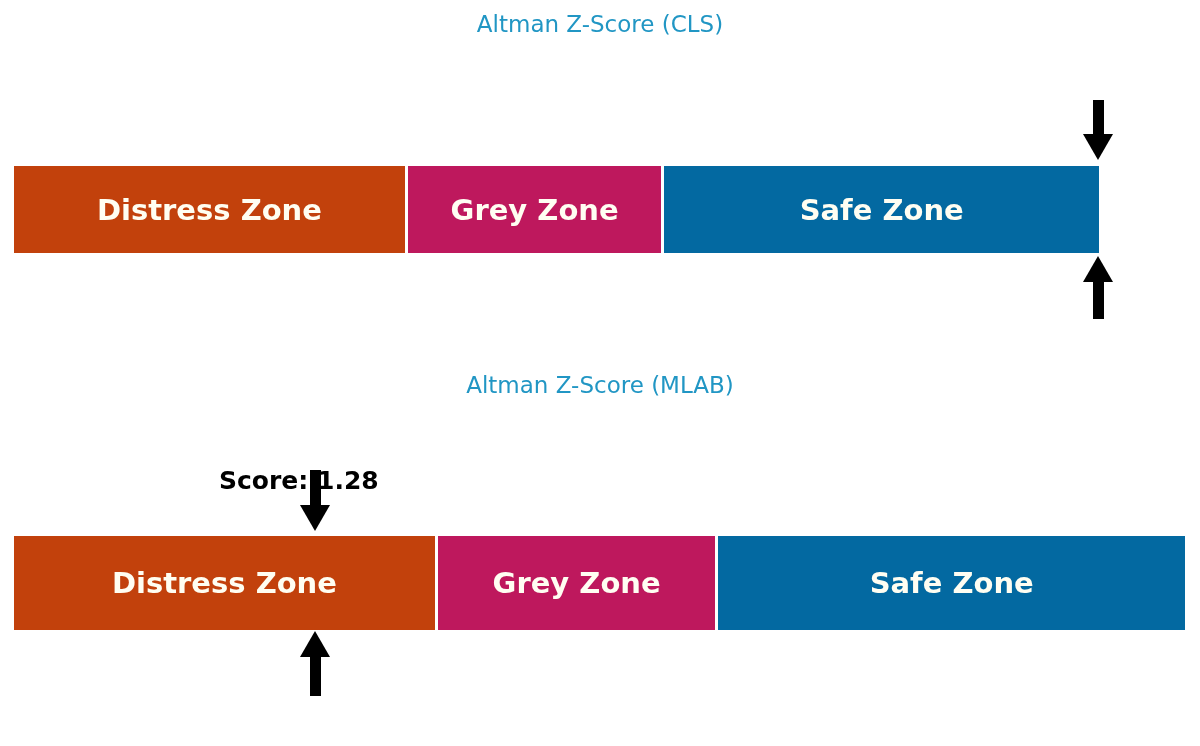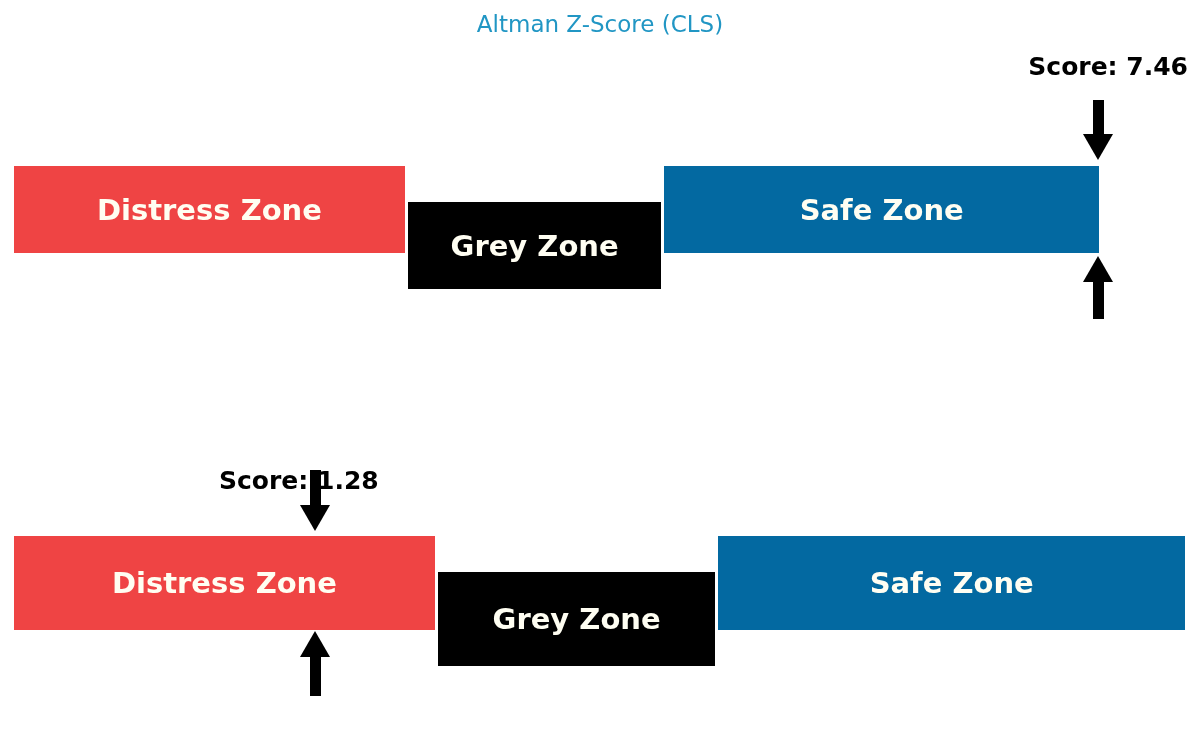--- a/index.html
+++ b/index.html
@@ -65,22 +65,22 @@
     box-sizing: border-box;
     color: #fffef2;
     font-family: "DejaVu Sans", sans-serif;
     font-weight: bold;
     white-space: nowrap;
     overflow: hidden;
   }
   #bar-cls  .zone { font-size: 29px; }
   #bar-mlab .zone { font-size: 29px; }
 
-  .zone-distress { background: #ef4444; }
-  .zone-grey     { background: #000000; margin-top: 36px; }
+  .zone-distress { background: #c2410c; }
+  .zone-grey     { background: #be185d; }
   .zone-safe     { background: #0369a1; }
 
   .zone-sep { width: 3px; height: 100%; background: #ffffff; flex: none; }
 
   .marker-arrow {
     position: absolute;
     width: 0;
     height: 0;
   }
   .arrow-shaft {
@@ -112,21 +112,20 @@
   #arrow-mlab-bottom .arrow-shaft { left: 310px; top: 296px; height: 40px; }
   #arrow-mlab-bottom .arrow-head  { left: 300px; top: 271px; }
 </style>
 </head>
 <body>
 
 <div class="panel" id="panel-cls">
 
   <div class="chart-title" id="title-cls">Altman Z-Score (CLS)</div>
 
-  <div class="score-label" id="score-cls">Score: 7.46</div>
 
   <div class="marker-arrow" id="arrow-cls-top">
     <div class="arrow-shaft"></div>
     <div class="arrow-head arrow-head-down"></div>
   </div>
 
   <div class="zone-bar" id="bar-cls">
     <div class="zone zone-distress" style="flex: 393 0 0;">Distress Zone</div>
     <div class="zone-sep"></div>
     <div class="zone zone-grey" style="flex: 255 0 0;">Grey Zone</div>
@@ -136,20 +135,21 @@
 
   <div class="marker-arrow" id="arrow-cls-bottom">
     <div class="arrow-shaft"></div>
     <div class="arrow-head arrow-head-up"></div>
   </div>
 
 </div>
 
 <div class="panel" id="panel-mlab">
 
+  <div class="chart-title" id="title-mlab">Altman Z-Score (MLAB)</div>
 
   <div class="score-label" id="score-mlab">Score: 1.28</div>
 
   <div class="marker-arrow" id="arrow-mlab-top">
     <div class="arrow-shaft"></div>
     <div class="arrow-head arrow-head-down"></div>
   </div>
 
   <div class="zone-bar" id="bar-mlab">
     <div class="zone zone-distress" style="flex: 423 0 0;">Distress Zone</div>

